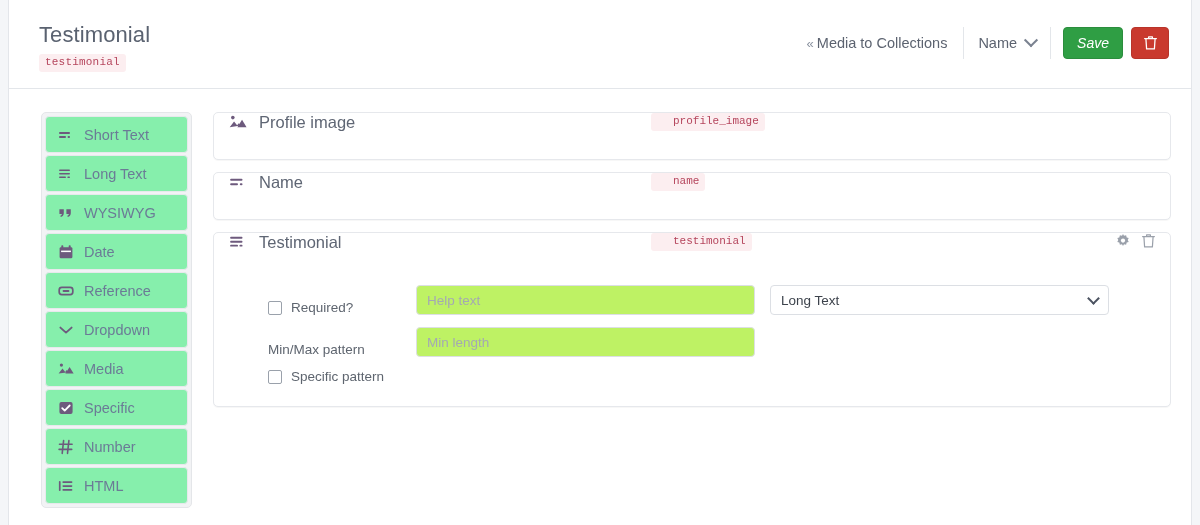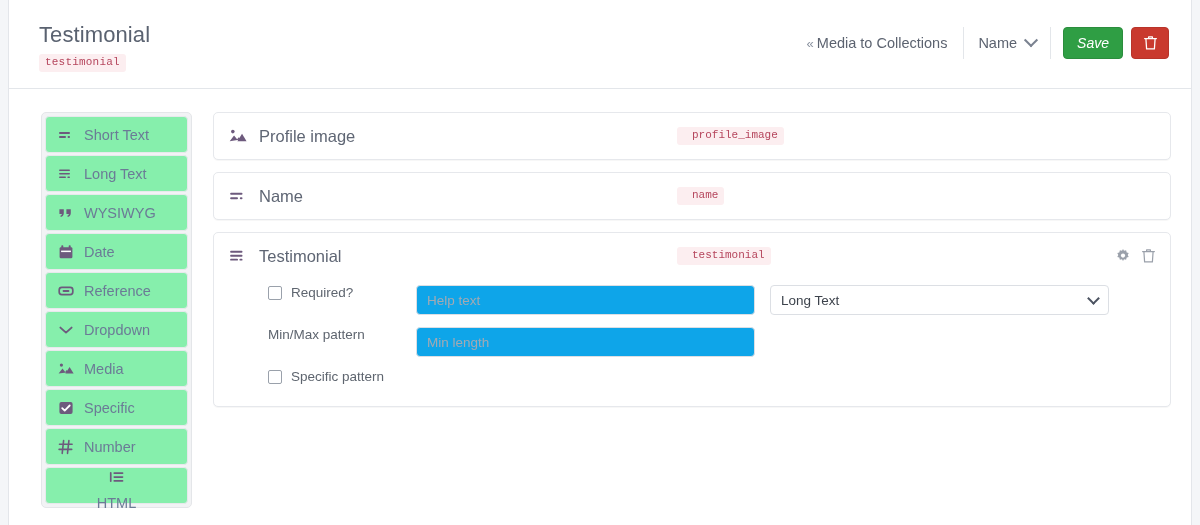--- a/index.html
+++ b/index.html
@@ -136,21 +136,21 @@
     padding: 0 11px;
     background: #86efac;
     border: 1px solid #e7e9ec;
     border-radius: 4px;
     margin-bottom: 2px;
     color: #6b7b96;
     font-size: 14.5px;
     cursor: pointer;
     white-space: nowrap;
   }
-  .palette-item:last-child { margin-bottom: 0; flex-direction: column; }
+  .palette-item:last-child { margin-bottom: 0; }
   .palette-icon {
     width: 17px; height: 17px;
     flex: 0 0 17px;
     display: flex; align-items: center; justify-content: center;
     color: #6d5a7d;
   }
 
   
   .field-list {
     flex: 1 1 auto;
@@ -161,40 +161,40 @@
   }
   .field-card {
     background: #ffffff;
     border: 1px solid #e6e8ec;
     border-radius: 5px;
     box-shadow: 0 1px 1px rgba(20,25,35,0.035);
   }
   .field-head {
     position: relative;
     display: flex;
-    align-items: center;
+    align-items: flex-start;
     height: 46px;
     padding: 0 14px 0 15px;
   }
   .field-head .fh-icon {
     width: 18px; height: 18px;
     flex: 0 0 18px;
     display: flex; align-items: center; justify-content: center;
     color: #6d5a7d;
     margin-right: 12px;
   }
   .field-label {
     font-size: 16.5px;
     color: #5f6674;
     font-weight: 400;
   }
   .field-slug {
     position: absolute;
-    left: 463px;
-    padding: 2px 6px 3px 15px;
+    left: 437px;
+    padding: 2px 6px 3px 22px;
     background: #fceef0;
     color: #b5455c;
     font-family: "Liberation Mono", monospace;
     font-size: 11px;
     line-height: 13px;
     border-radius: 3px;
   }
   .field-actions {
     position: absolute;
     right: 14px;
@@ -204,21 +204,21 @@
     color: #9aa0aa;
   }
   .act-btn { cursor: pointer; display:flex; align-items:center; }
 
   
   .field-body {
     padding: 6px 18px 22px 18px;
   }
   .settings-row {
     display: flex;
-    align-items: flex-start;
+    align-items: flex-end;
     margin-bottom: 12px;
   }
   .settings-row:last-child { margin-bottom: 0; }
   .opt-left {
     width: 184px;
     flex: 0 0 184px;
     display: flex;
     align-items: center;
     gap: 9px;
     padding-left: 36px;
@@ -234,21 +234,21 @@
   .opt-label {
     font-size: 13.5px;
     color: #5e656f;
     white-space: nowrap;
   }
   .opt-label.plain { padding-left: 0; }
   .inp {
     height: 30px;
     border: 1px solid #dcdfe4;
     border-radius: 4px;
-    background: #0ea5e9;
+    background: #bef264;
     font-size: 13.5px;
     color: #3d434c;
     padding: 0 10px;
     font-family: "Liberation Sans", sans-serif;
     outline: none;
   }
   .inp::placeholder { color: #a4a9b2; }
   .inp-help { width: 339px; flex: 0 0 339px; }
   .inp-min  { width: 339px; flex: 0 0 339px; }
   .gap-mid  { width: 15px; flex: 0 0 15px; }

